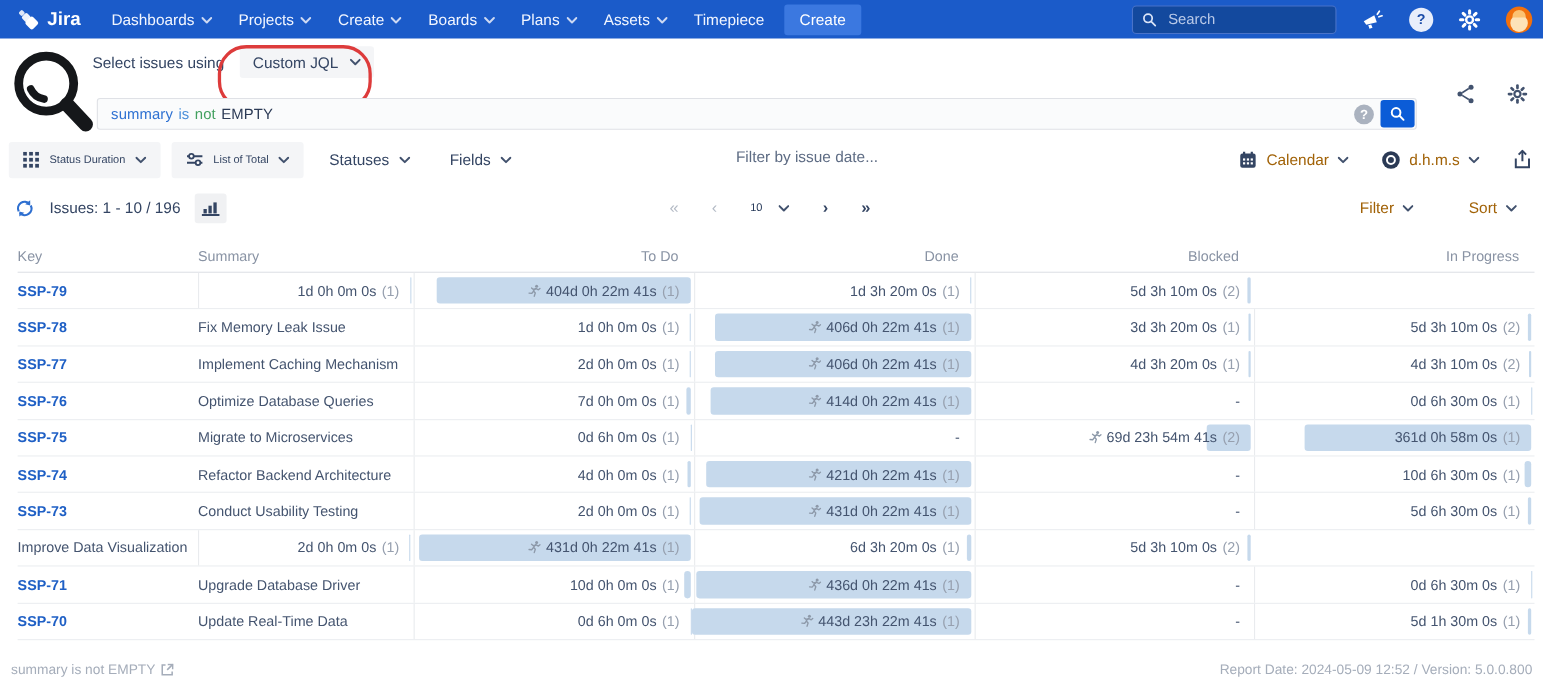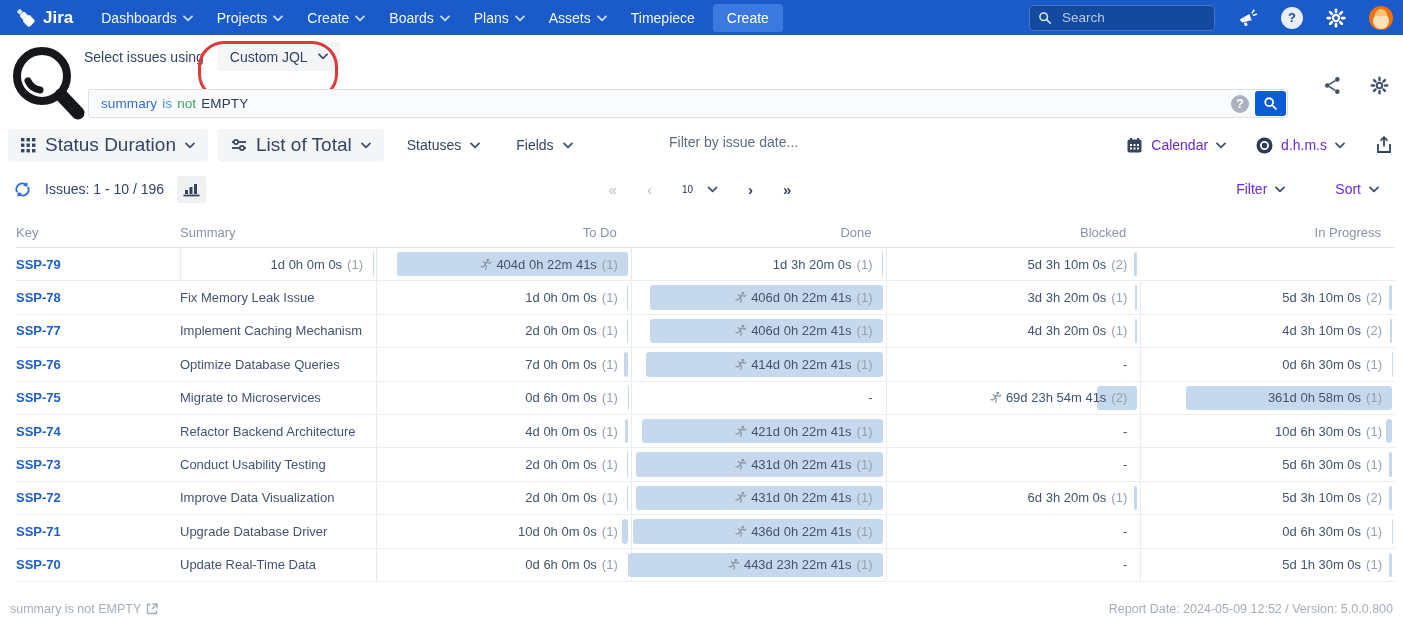--- a/index.html
+++ b/index.html
@@ -40,28 +40,28 @@
   .jql-text span{margin-right:5px;}
   .jql-help{width:18px;height:18px;border-radius:50%;background:#aab2bf;color:#fff;font-size:12px;font-weight:bold;
         display:flex;align-items:center;justify-content:center;margin-right:6px;cursor:pointer;}
   .jql-search-btn{width:31px;height:25px;background:#0b5cd7;border:none;border-radius:3px;margin-right:1px;
         display:flex;align-items:center;justify-content:center;cursor:pointer;}
   .q-icons{position:absolute;top:40px;right:13px;display:flex;gap:26px;color:#42526e;}
   .q-icons .nav-ic{color:#42526e;}
   
   .toolbar{position:relative;height:40px;display:flex;align-items:center;padding-left:8px;gap:10px;}
   .tool-chip{display:flex;align-items:center;gap:9px;background:#f4f5f7;border-radius:3px;height:33px;
-        padding:0 13px;font-size:19px;color:#344563;cursor:pointer;}
+        padding:0 13px;font-size:10px;color:#344563;cursor:pointer;}
   .tool-plain{display:flex;align-items:center;gap:9px;height:33px;padding:0 13px;font-size:14px;color:#344563;cursor:pointer;}
   .chev{display:inline-flex;color:#42526e;}
   .date-filter{position:absolute;left:667px;top:8px;border:none;background:transparent;outline:none;
         font-size:14px;color:#5e6c84;width:200px;font-family:inherit;cursor:text;}
   .date-filter::placeholder{color:#5e6c84;}
   .tool-right{position:absolute;right:10px;top:0;height:40px;display:flex;align-items:center;gap:30px;}
-  .tool-group{display:flex;align-items:center;gap:8px;font-size:14px;color:#6d28d9;cursor:pointer;}
+  .tool-group{display:flex;align-items:center;gap:8px;font-size:14px;color:#a16207;cursor:pointer;}
   
   .resultsbar{position:relative;height:48px;display:flex;align-items:center;padding-left:13px;gap:13px;}
   .issues-label{font-size:14px;color:#344563;}
   .chart-btn{width:29px;height:27px;background:#f0f1f3;border:none;border-radius:3px;display:flex;
         align-items:center;justify-content:center;cursor:pointer;}
   .pag{position:absolute;left:700px;transform:translateX(-50%);display:flex;align-items:center;gap:30px;font-size:15px;}
   .pag .dis{color:#b3bac5;cursor:default;}
   .pag .en{color:#344563;cursor:pointer;font-weight:bold;}
   .pagesize{display:flex;align-items:center;gap:15px;color:#253858;font-size:10px;cursor:pointer;}
   .rb-right{position:absolute;right:24px;display:flex;gap:50px;}
@@ -707,23 +707,20 @@
         </div>
         <div class="td num sep">
           <div class="bar" style="width: 1.19%; background: rgb(198, 217, 236);"></div>
           <div class="val">
             <span class="dur">5d 6h 30m 0s</span>
             <span class="cnt">(1)</span>
           </div>
         </div>
       </div>
       <div class="tr">
-        <div class="td">
-          <a class="keylink">SSP-72</a>
-        </div>
         <div class="td sum">Improve Data Visualization</div>
         <div class="td num sep">
           <div class="bar" style="width: 0.45%; background: rgb(198, 217, 236);"></div>
           <div class="val">
             <span class="dur">2d 0h 0m 0s</span>
             <span class="cnt">(1)</span>
           </div>
         </div>
         <div class="td num sep">
           <div class="bar" style="width: 97.07%; background: rgb(198, 217, 236);"></div>

